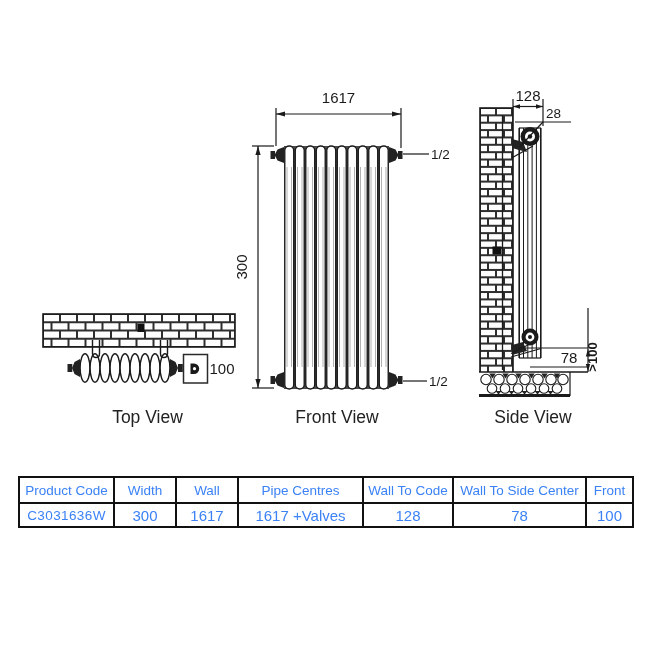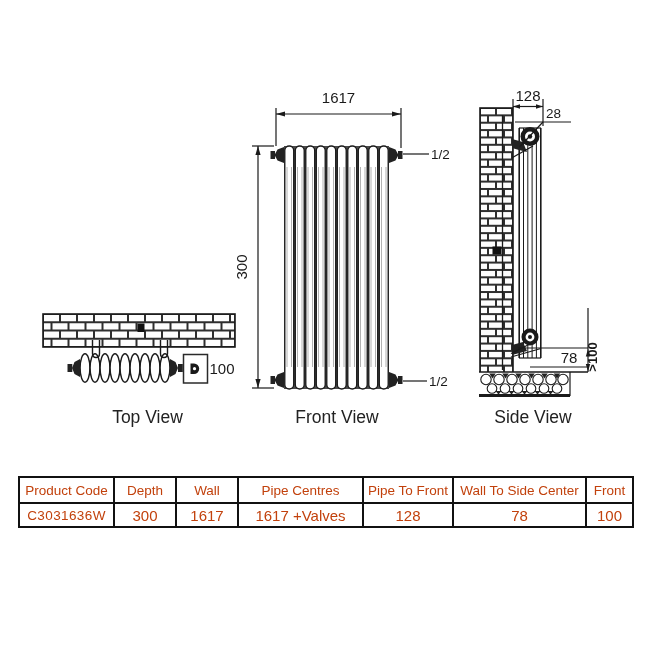--- a/index.html
+++ b/index.html
@@ -10,21 +10,21 @@
   .dim-text{font-size:15px;}
   .dim-text-sm{font-size:13.5px;}
   .dim-bold{font-size:13px;font-weight:bold;}
   .view-label{font-size:17.5px;fill:#222;}
   .ln{stroke:#1a1a1a;fill:none;}
   .arrow{fill:#1a1a1a;stroke:none;}
   .capfill{fill:#222;stroke:none;}
   .spec-table-wrap{position:absolute;left:18px;top:476px;}
   table.spec{border-collapse:collapse;table-layout:fixed;width:614px;background:#fff;}
   table.spec th,table.spec td{border:2px solid #111;text-align:center;vertical-align:middle;
-      padding:0 1px;font-weight:400;color:#c2410c;overflow:hidden;white-space:nowrap;}
+      padding:0 1px;font-weight:400;color:#3b82f6;overflow:hidden;white-space:nowrap;}
   tr.hdr  th{font-size:13.5px;height:24px;}
   tr.unit td{font-size:13.5px;height:28px;}
   tr.val  td{font-size:15px;height:22px;}
   tr.val td.pcode{font-size:13.5px;letter-spacing:.4px;}
 </style>
 </head>
 <body>
 
 <div class="canvas">
 
@@ -360,24 +360,24 @@
           <col style="width:62px">
           <col style="width:62px">
           <col style="width:125px">
         <col style="width:90px">
           <col style="width:133px">
           <col style="width:47px">
       </colgroup>
       <tbody>
           <tr class="hdr">
         <th>Product Code</th>
-        <th>Depth</th>
+        <th>Width</th>
         <th>Wall</th>
         <th>Pipe Centres</th>
-        <th>Pipe To Front</th>
+        <th>Wall To Code</th>
         <th>Wall To Side Center</th>
         <th>Front</th>
       </tr>
       <tr class="val">
         <td class="pcode">C3031636W</td>
         <td>300</td>
         <td>1617</td>
         <td>1617 +Valves</td>
         <td>128</td>
         <td>78</td>

